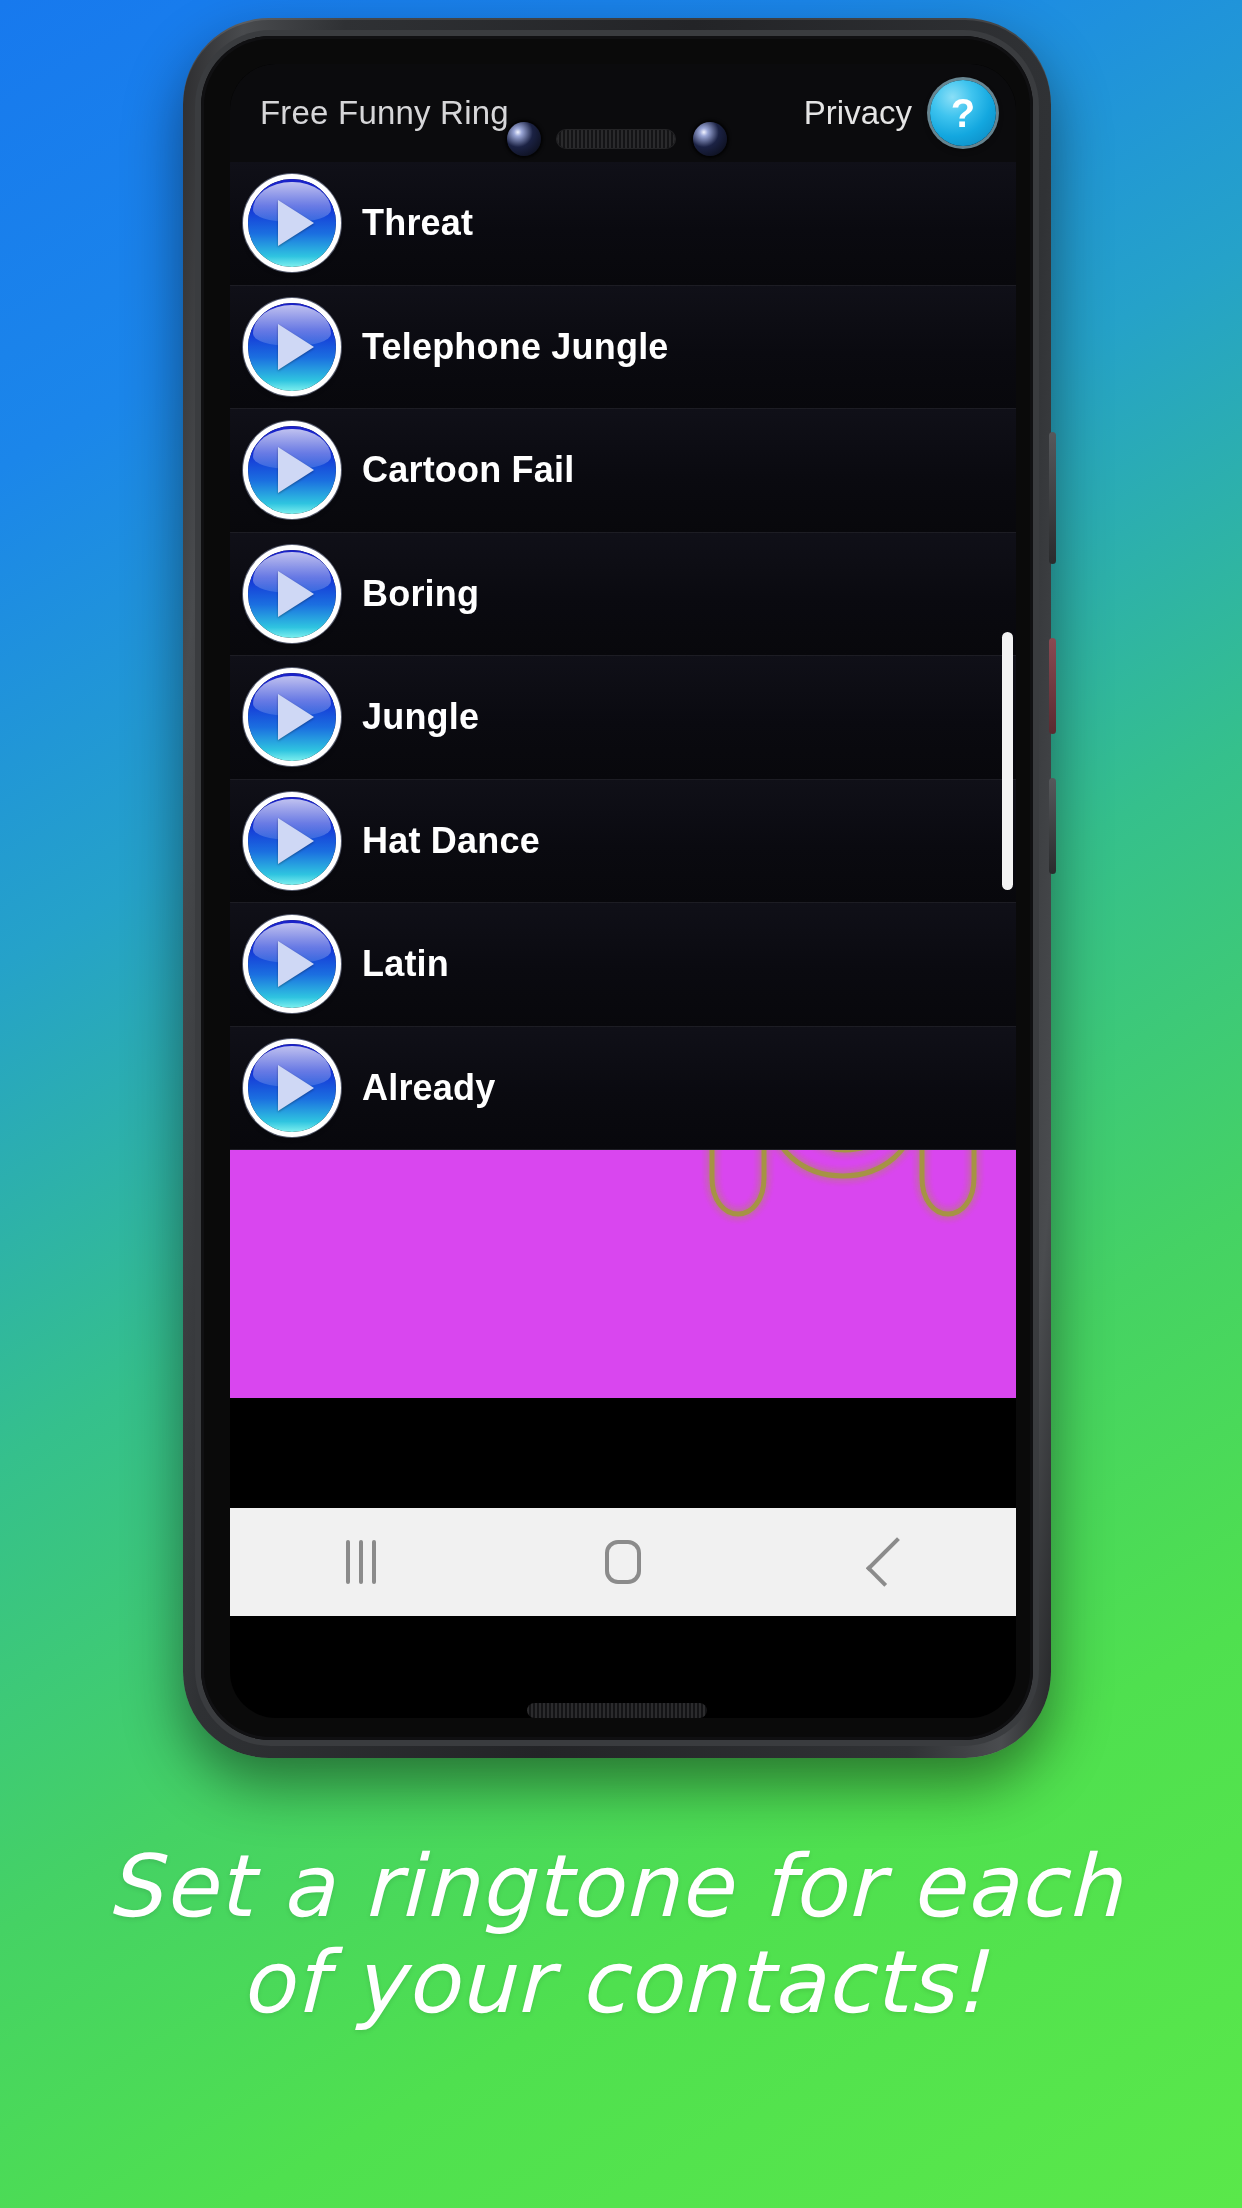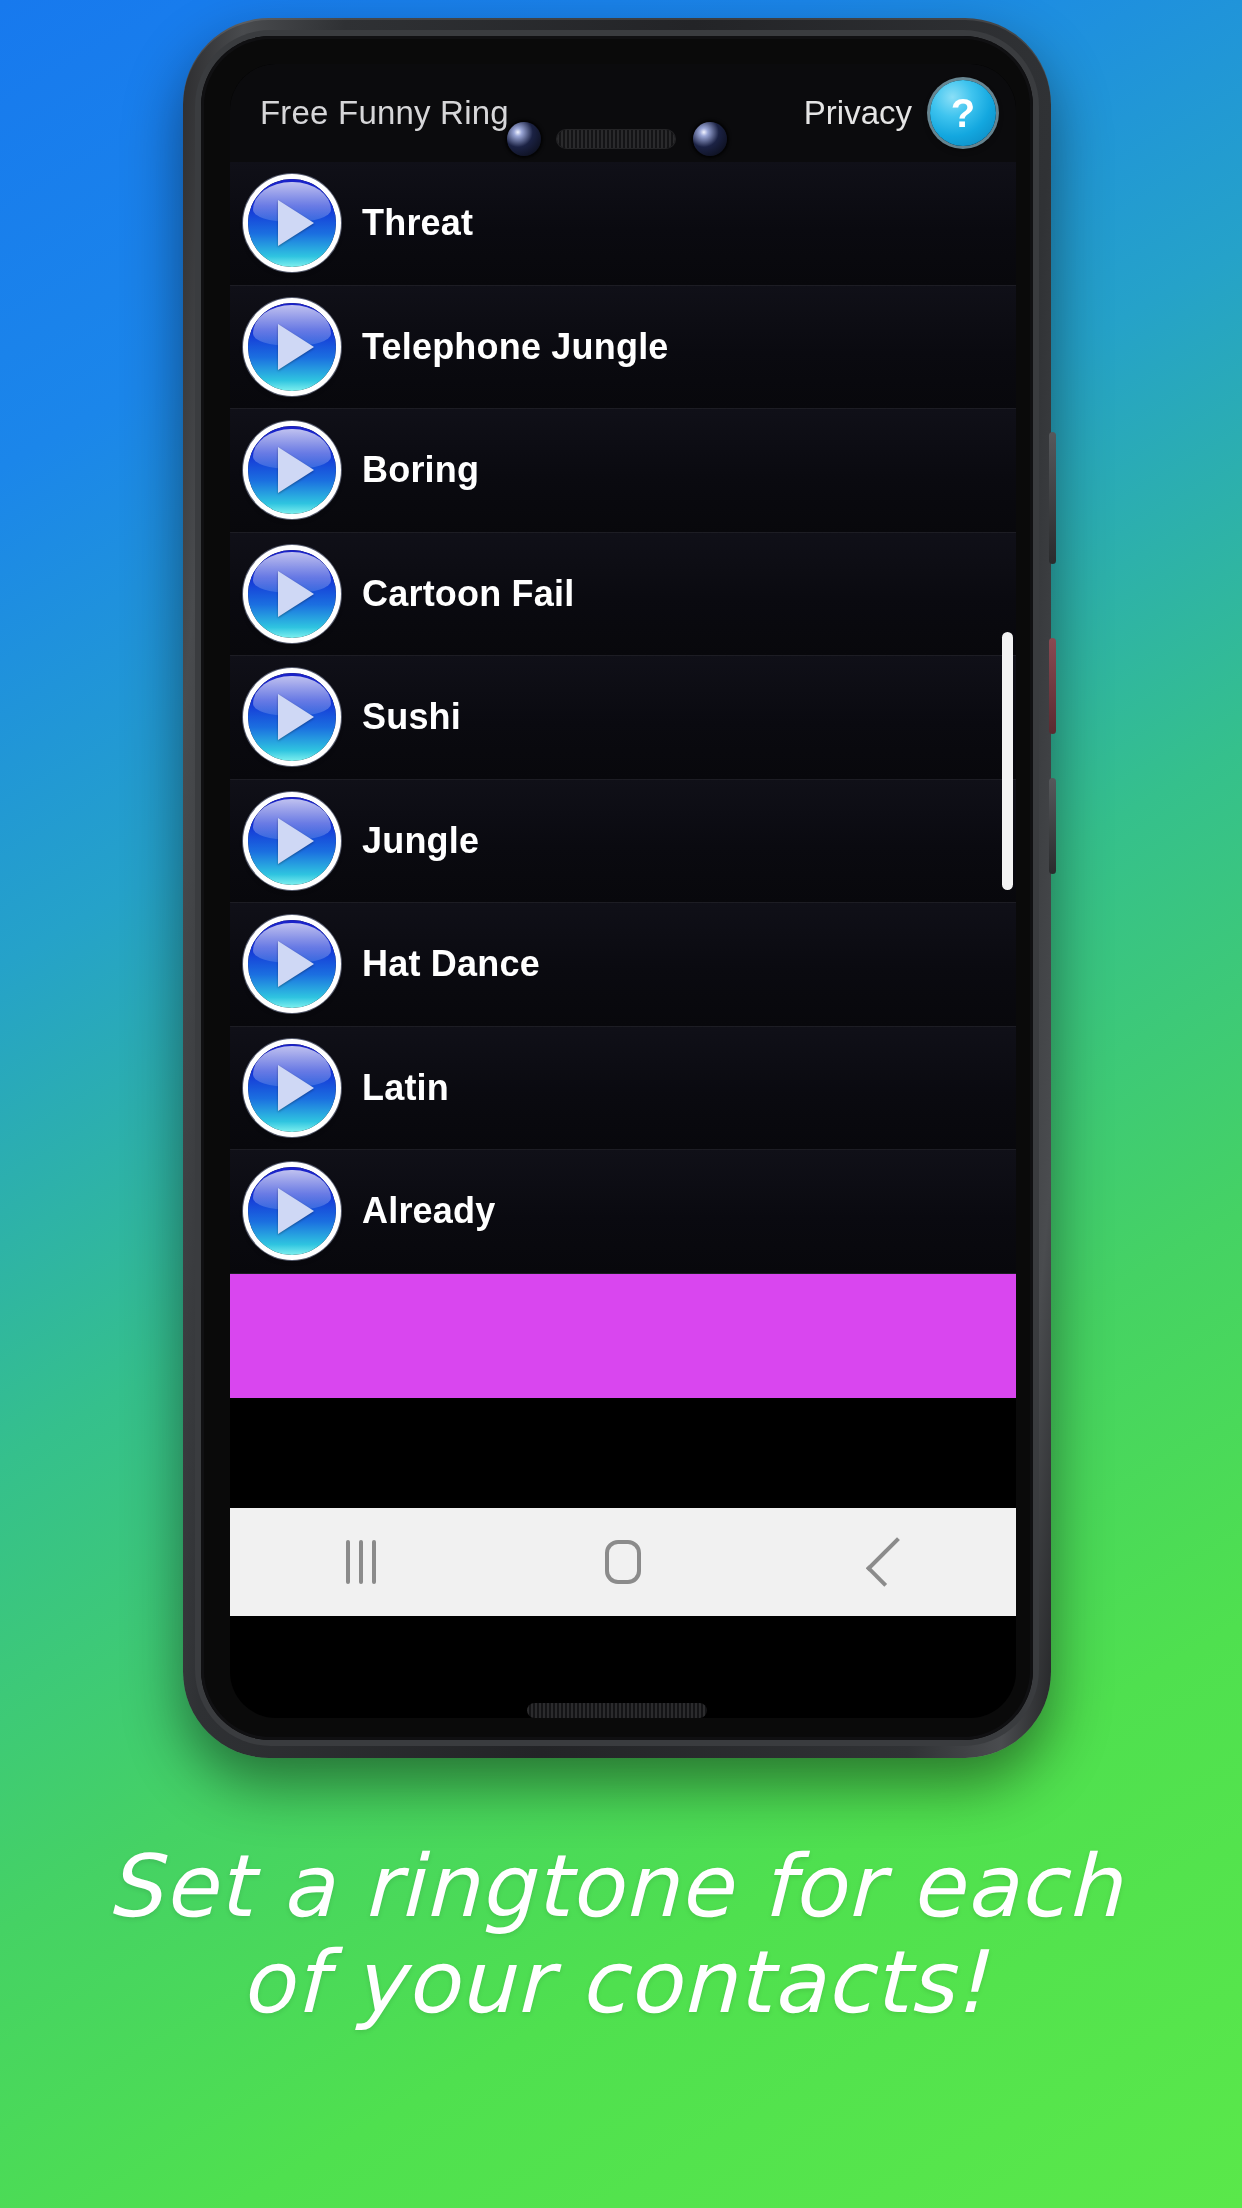--- a/index.html
+++ b/index.html
@@ -209,33 +209,27 @@
             <div class="row">
               <div class="play">
                 <div class="play-tri"></div>
               </div>
               <div class="row-label">Telephone Jungle</div>
             </div>
             <div class="row">
               <div class="play">
                 <div class="play-tri"></div>
               </div>
+              <div class="row-label">Cartoon Fail</div>
+            </div>
+            <div class="row">
+              <div class="play">
+                <div class="play-tri"></div>
+              </div>
               <div class="row-label">Boring</div>
-            </div>
-            <div class="row">
-              <div class="play">
-                <div class="play-tri"></div>
-              </div>
-              <div class="row-label">Cartoon Fail</div>
-            </div>
-            <div class="row">
-              <div class="play">
-                <div class="play-tri"></div>
-              </div>
-              <div class="row-label">Sushi</div>
             </div>
             <div class="row">
               <div class="play">
                 <div class="play-tri"></div>
               </div>
               <div class="row-label">Jungle</div>
             </div>
             <div class="row">
               <div class="play">
                 <div class="play-tri"></div>

